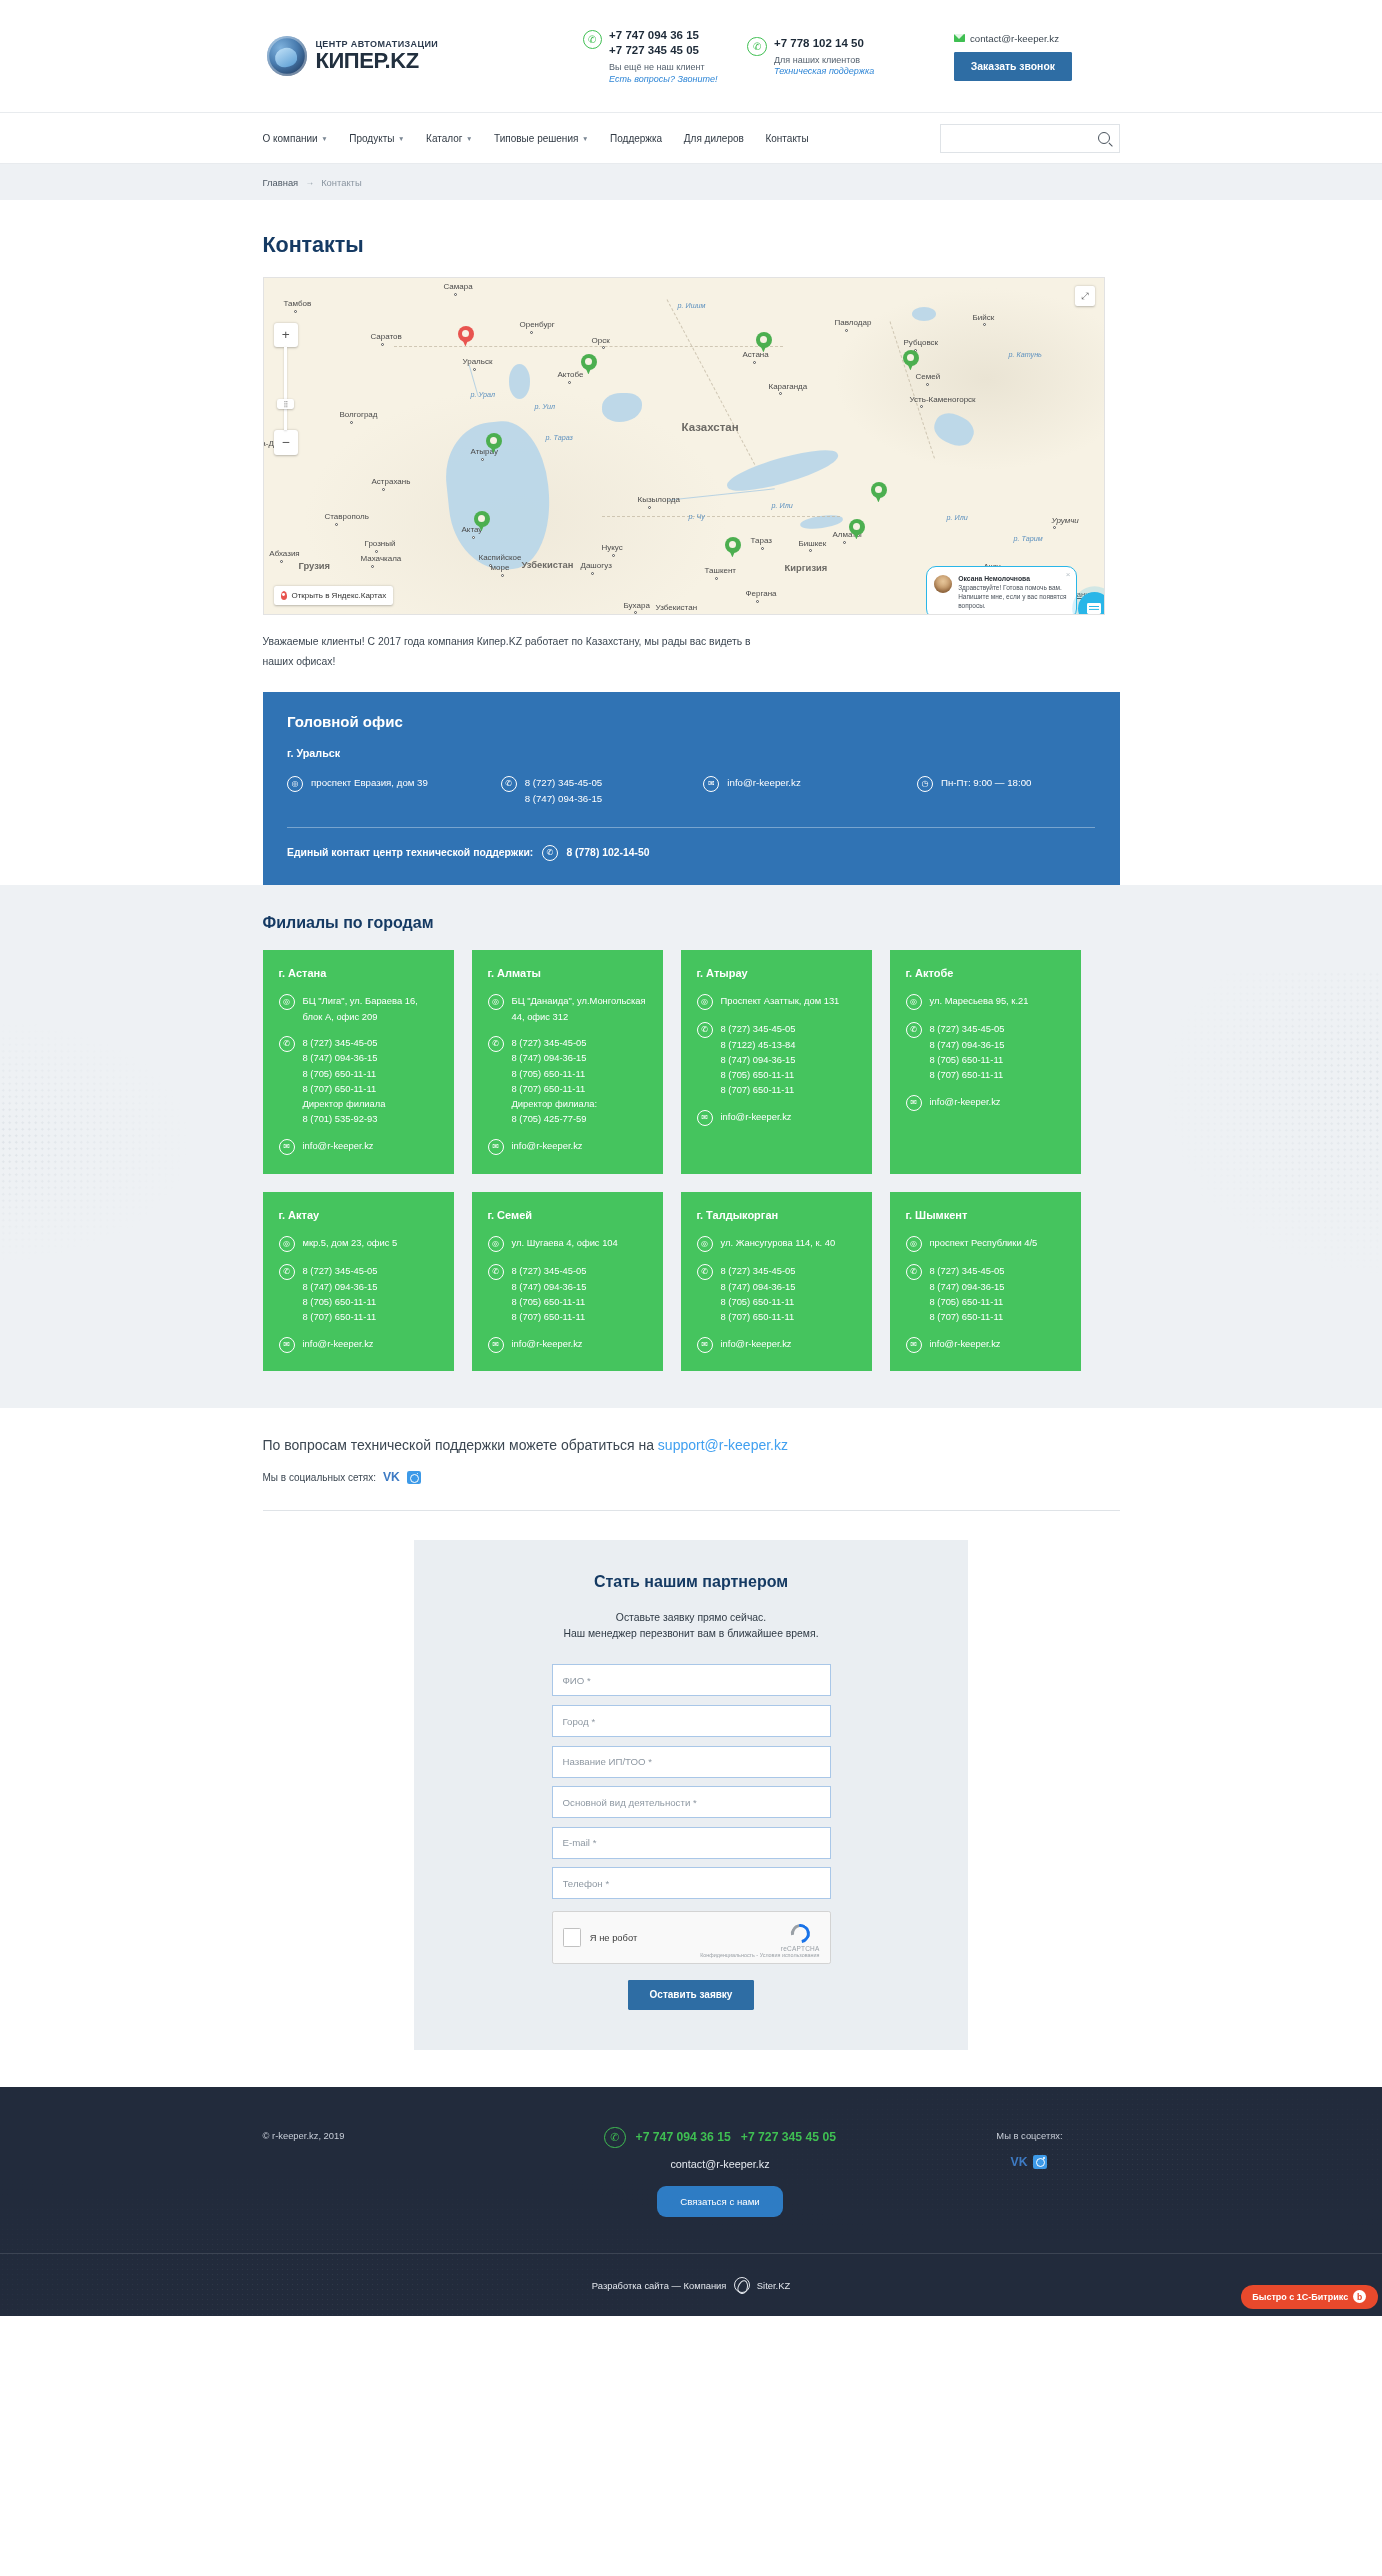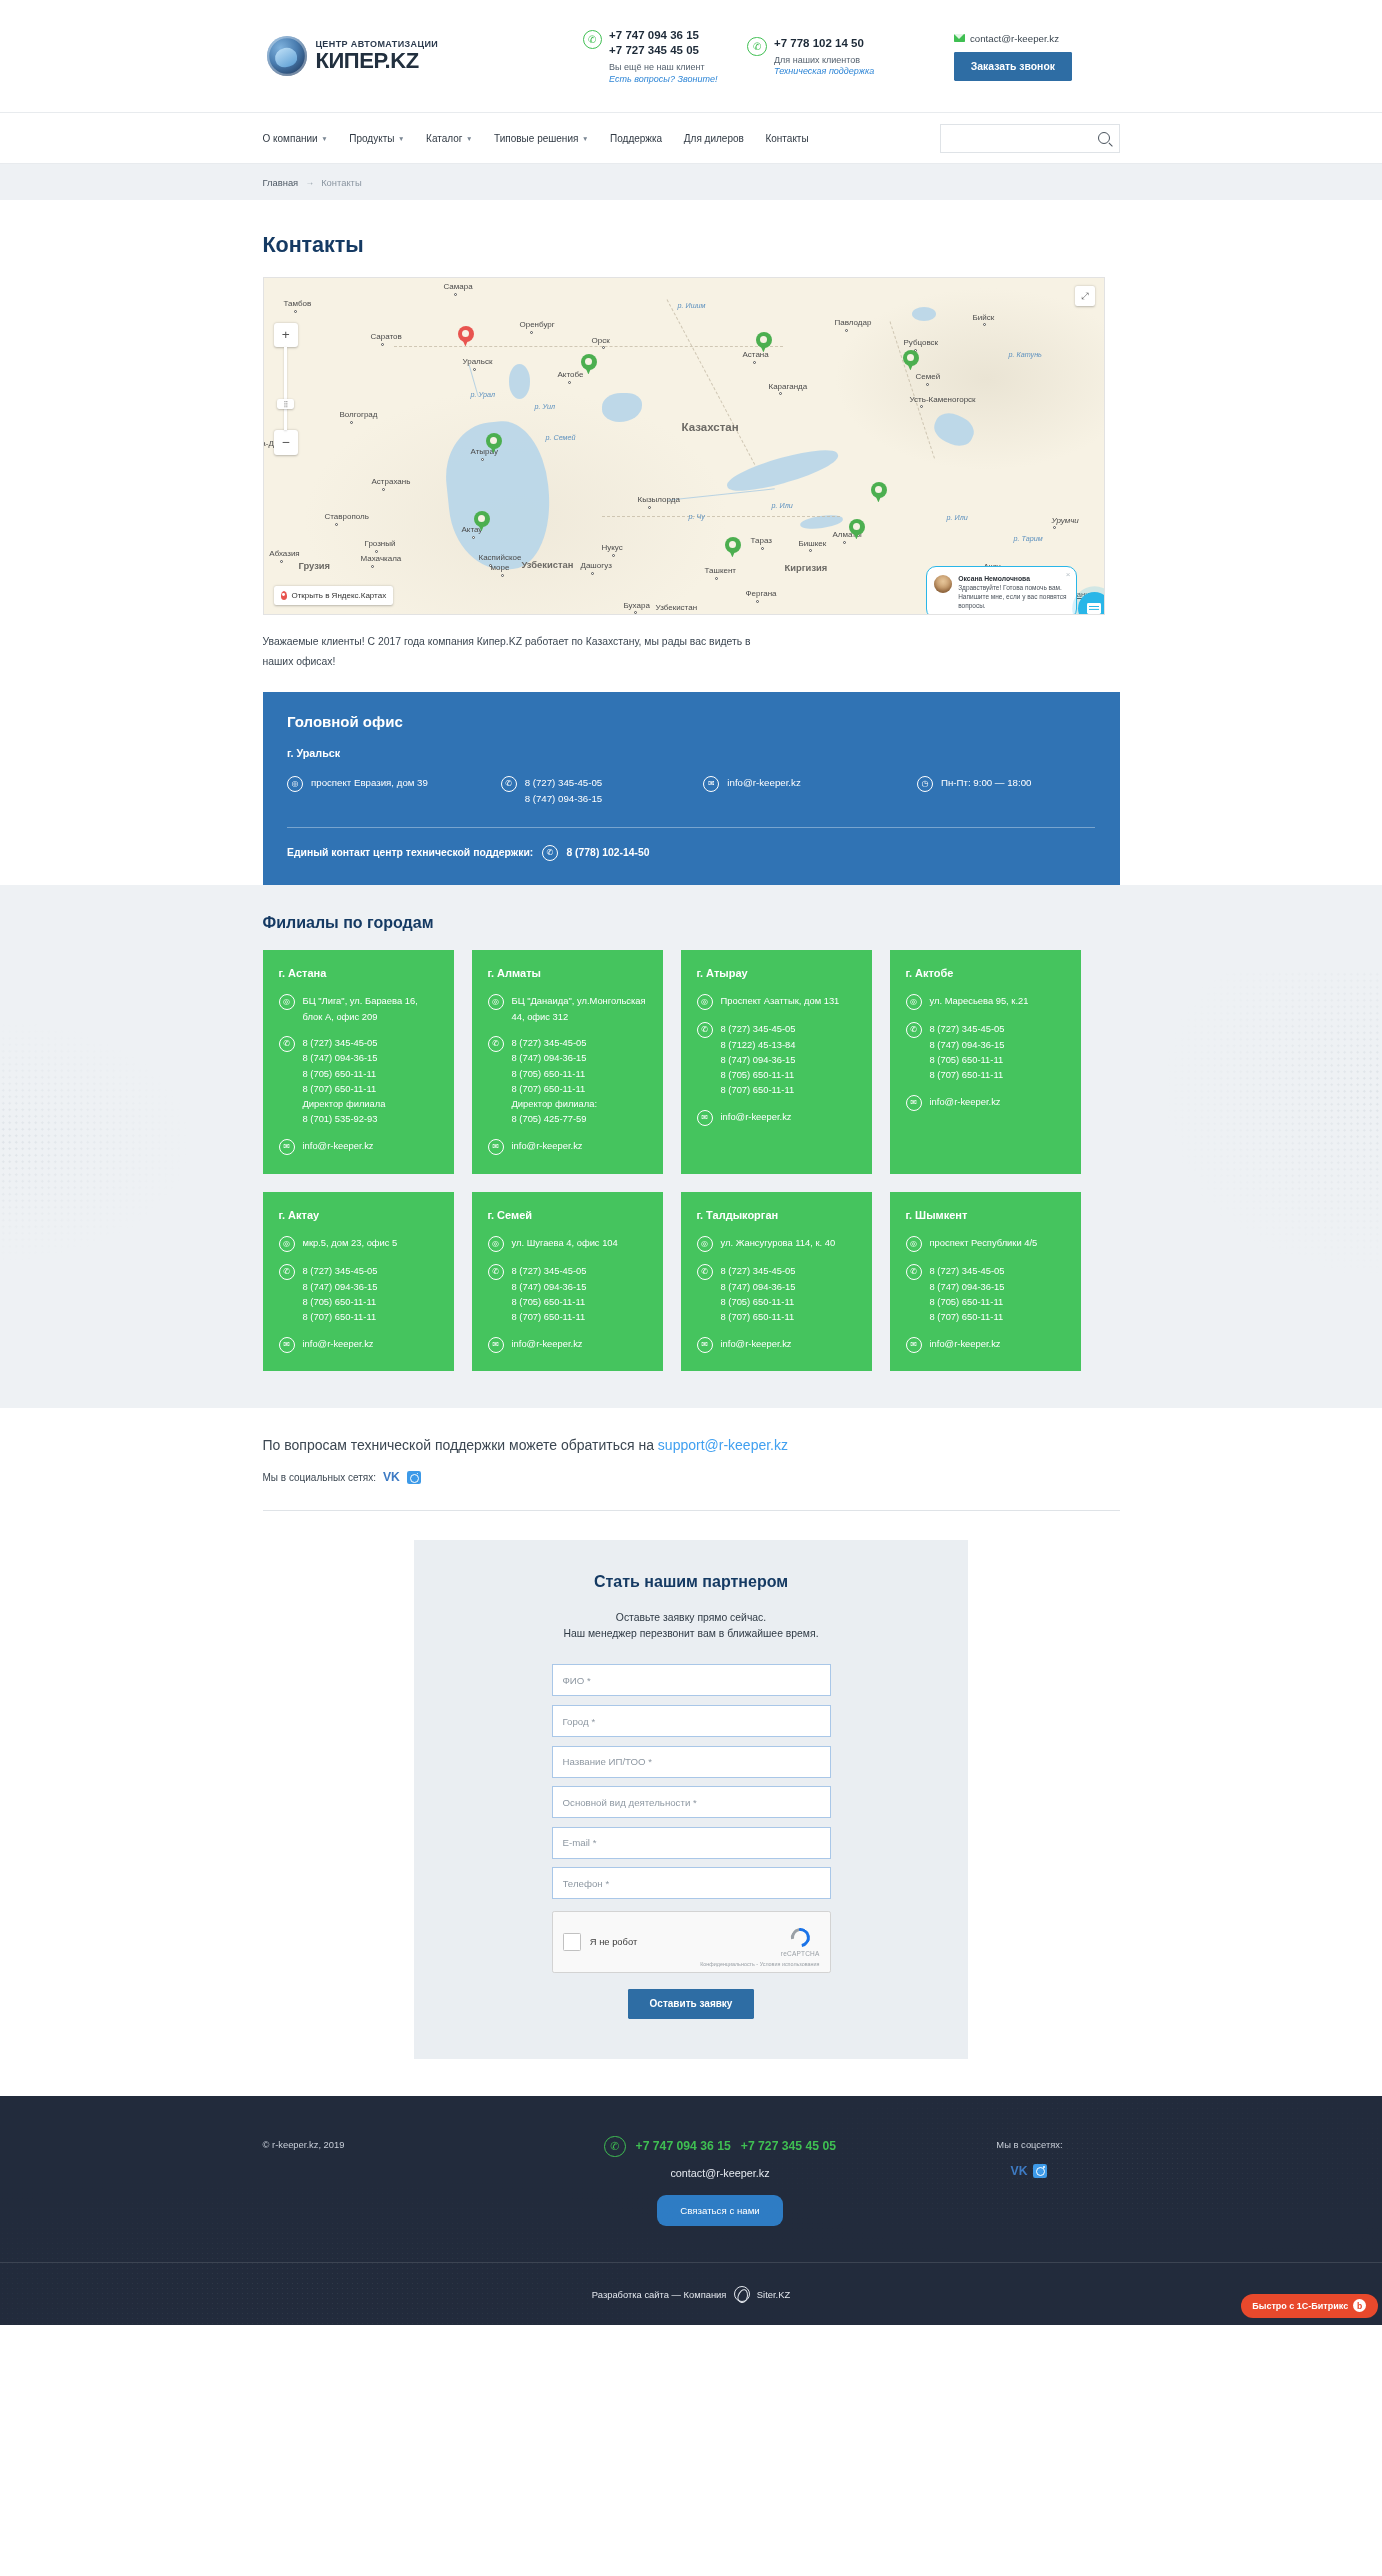--- a/index.html
+++ b/index.html
@@ -181,21 +181,21 @@
 
   
   .partner-wrap{ padding:29px 0 0; display:flex; justify-content:center;}
   .partner{ width:554px; background:#eaeef2; padding:33px 0 40px; text-align:center;}
   .p-title{ font-size:16px; font-weight:800; color:#153a63; margin-bottom:18.7px;}
   .p-sub{ font-size:10.4px; color:#2f3a45; line-height:1.6; margin-bottom:21.6px;}
   .p-field{ width:279px; height:32px; margin:0 auto 8.6px; background:#fff; border:0.7px solid #a9c7e8;
     display:flex; align-items:center; padding:0 10px; }
   .p-field input{ border:0;outline:0;width:100%;font-size:9.7px;font-family:inherit;color:#333;background:transparent;}
   .p-field input::placeholder{ color:#8e98a2; }
-  .captcha{ width:279px; margin:11.5px auto 0; height:62px; background:#f9f9f9; border:0.7px solid #d3d3d3;
+  .captcha{ width:279px; margin:11.5px auto 0; height:53px; background:#f9f9f9; border:0.7px solid #d3d3d3;
     border-radius:2.2px; display:flex; align-items:center; padding:0 10px; position:relative; }
   .cap-box{ width:18.7px;height:18.7px;background:#fff;border:1.4px solid #c1c1c1;border-radius:1.4px; flex:0 0 auto;}
   .cap-lbl{ font-size:9.4px; color:#3c3c3c; margin-left:8.6px; }
   .cap-right{ margin-left:auto; text-align:center; }
   .cap-logo{ width:21.6px;height:21.6px; margin:0 auto 1.4px; position:relative;}
   .cap-logo:before{content:"";position:absolute;inset:1.4px;border:3.6px solid #1a73e8;border-radius:50%;
     border-bottom-color:transparent;border-left-color:#9aa0a6;transform:rotate(35deg);}
   .cap-brand{ font-size:6.5px; color:#9aa0a6; letter-spacing:0.2px;}
   .cap-terms{ position:absolute; right:10px; bottom:5px; font-size:5.4px; color:#9aa0a6; }
   .p-submit{ margin-top:16px; background:#2e6da4; color:#fff; border:0; font-family:inherit;
@@ -419,21 +419,21 @@
           <div class="mlabel med" style="left: 35px; top: 282px;">Грузия</div>
           <div class="mlabel " style="left: 5.8px; top: 271px;">Абхазия</div>
           <div class="mdot" style="left: 16px; top: 282px;"></div>
           <div class="mlabel " style="left: 215px; top: 275px;">Каспийское</div>
           <div class="mdot" style="left: 225px; top: 286px;"></div>
           <div class="mlabel " style="left: 227px; top: 285px;">море</div>
           <div class="mdot" style="left: 237px; top: 296px;"></div>
           <div class="mlabel " style="left: -35px; top: 161px;">Ростов-на-Дону</div>
           <div class="mlabel riv" style="left: 207px; top: 112px;">р. Урал</div>
           <div class="mlabel riv" style="left: 271px; top: 124px;">р. Уил</div>
-          <div class="mlabel riv" style="left: 282px; top: 155px;">р. Семей</div>
+          <div class="mlabel riv" style="left: 282px; top: 155px;">р. Тараз</div>
           <div class="mlabel riv" style="left: 508px; top: 223px;">р. Или</div>
           <div class="mlabel riv" style="left: 425px; top: 234px;">р. Чу</div>
           <div class="mlabel riv" style="left: 683px; top: 235px;">р. Или</div>
           <div class="mlabel riv" style="left: 750px; top: 256px;">р. Тарим</div>
           <div class="mlabel riv" style="left: 745px; top: 72px;">р. Катунь</div>
           <div class="mlabel riv" style="left: 414px; top: 23px;">р. Ишим</div>
         </div>
       <div id="map-pins">
           <div class="pin red" style="left: 194px; top: 48px;">
             <i></i>

